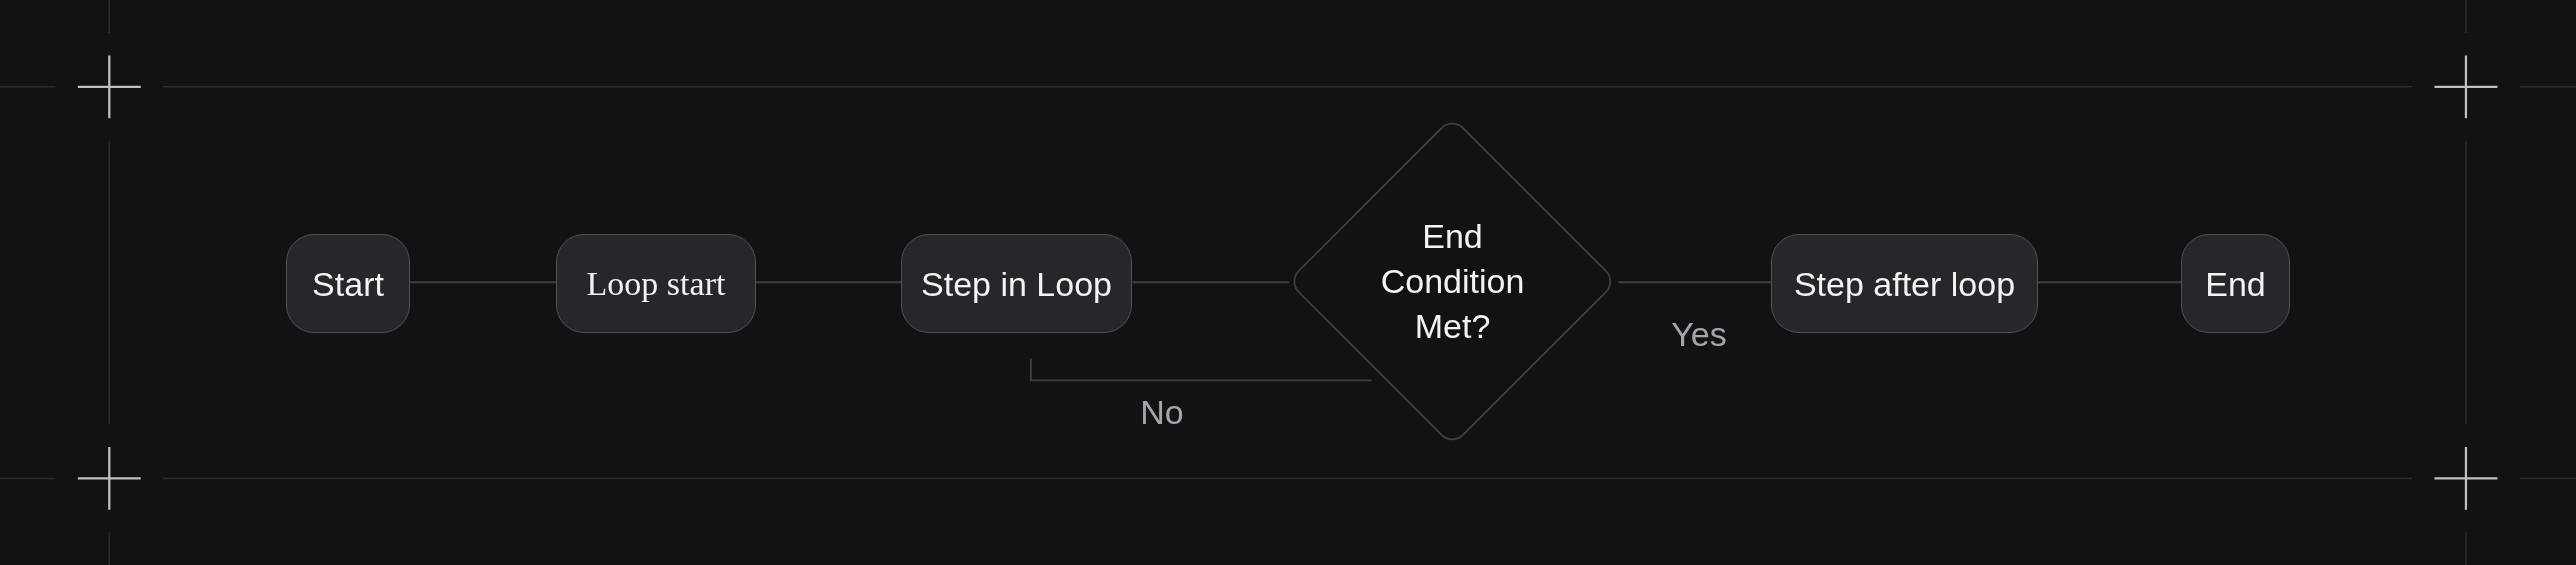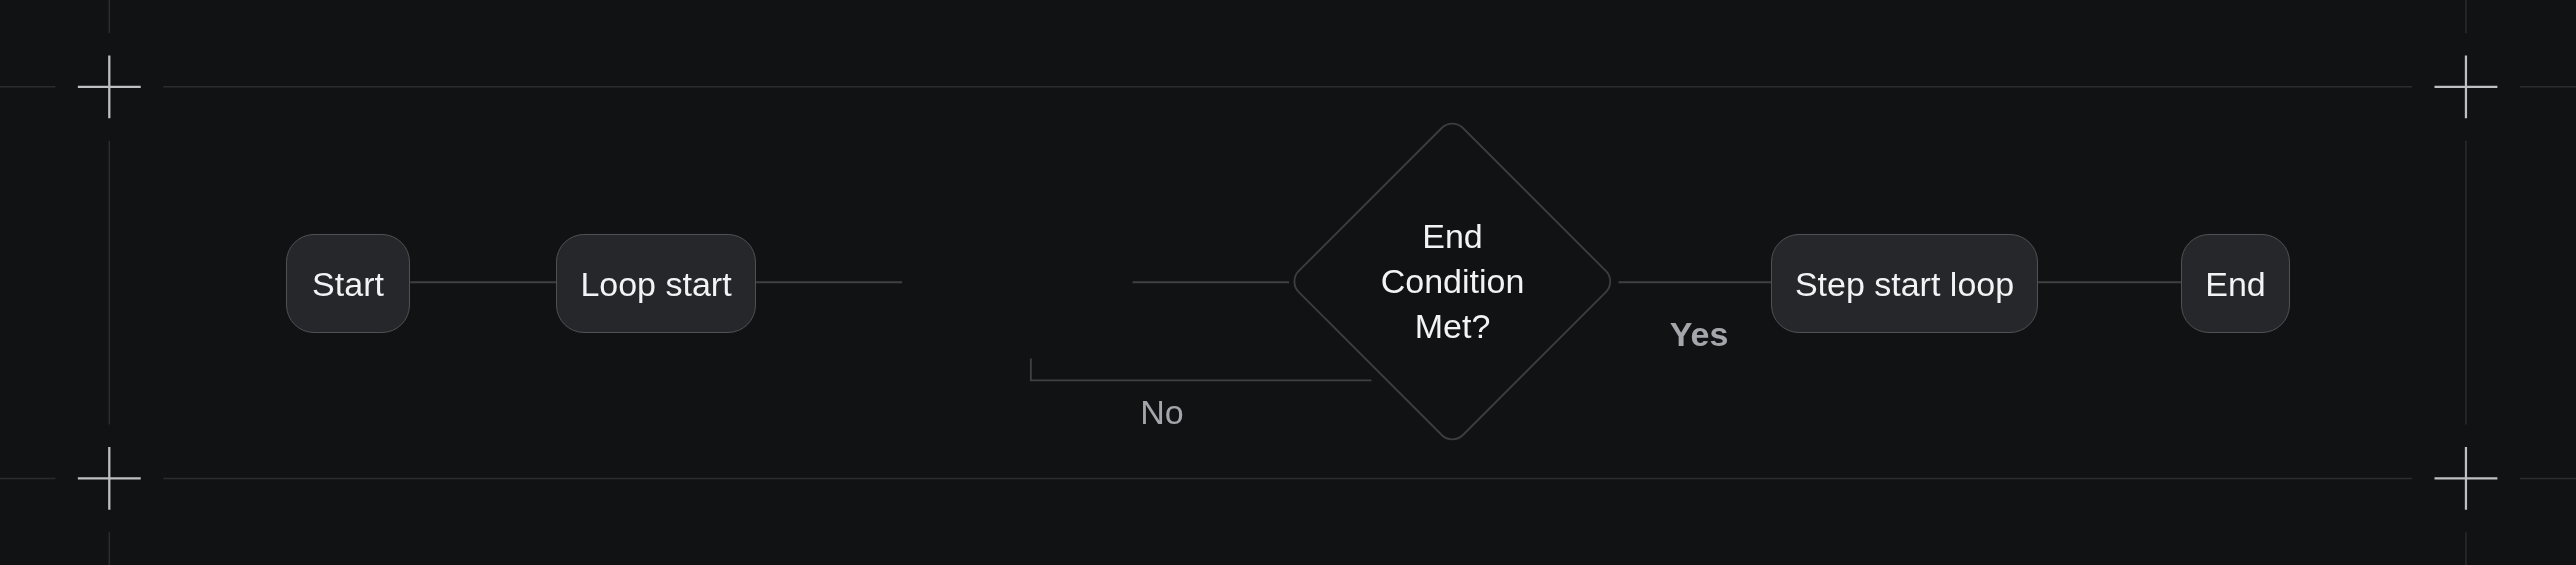--- a/index.html
+++ b/index.html
@@ -51,21 +51,21 @@
     white-space: pre-line;
   }
   .edge-label {
     position: absolute;
     transform: translate(-50%, -50%);
     color: #a4a6ab;
     font-size: 34px;
     line-height: 1;
     white-space: nowrap;
   }
-  .edge-label.yes { left: 1699px; top: 334px; font-weight: bold; }
+  .edge-label.yes { left: 1699px; top: 334px; }
   .edge-label.no  { left: 1162px; top: 412px; }
 </style>
 </head>
 <body>
 
 <div class="canvas">
 
   <svg class="layer" viewBox="0 0 3441 756">
 
     <g stroke="#2a2c2e" stroke-width="2">
@@ -91,31 +91,34 @@
       <path d="M1377 479 V508 H1832"></path>
     </g>
 
     <rect x="-155" y="-155" width="310" height="310" rx="20" transform="translate(1940 376) rotate(45)" fill="none" stroke="#3b3d40" stroke-width="2.5"></rect>
   </svg>
 
   <div class="node" style="left:286px; top:234px; width:124px; height:99px;">
     <span>Start</span>
   </div>
 
-  <div class="node" style="left:556px; top:234px; width:200px; height:99px;">
+  <div class="node" style="left:556px; top:234px; width:200px; height:99px;font-family:Liberation Serif, serif;">
     <span>Loop start</span>
   </div>
 
+  <div class="node" style="left:901px; top:234px; width:231px; height:99px;">
+    <span>Step in Loop</span>
+  </div>
 
   <div class="diamond-label">End
 Condition
 Met?</div>
 
   <div class="node" style="left:1771px; top:234px; width:267px; height:99px;">
-    <span>Step start loop</span>
+    <span>Step after loop</span>
   </div>
 
   <div class="node" style="left:2181px; top:234px; width:109px; height:99px;">
     <span>End</span>
   </div>
 
   <span class="edge-label yes">Yes</span>
   <span class="edge-label no">No</span>
 
 </div>

